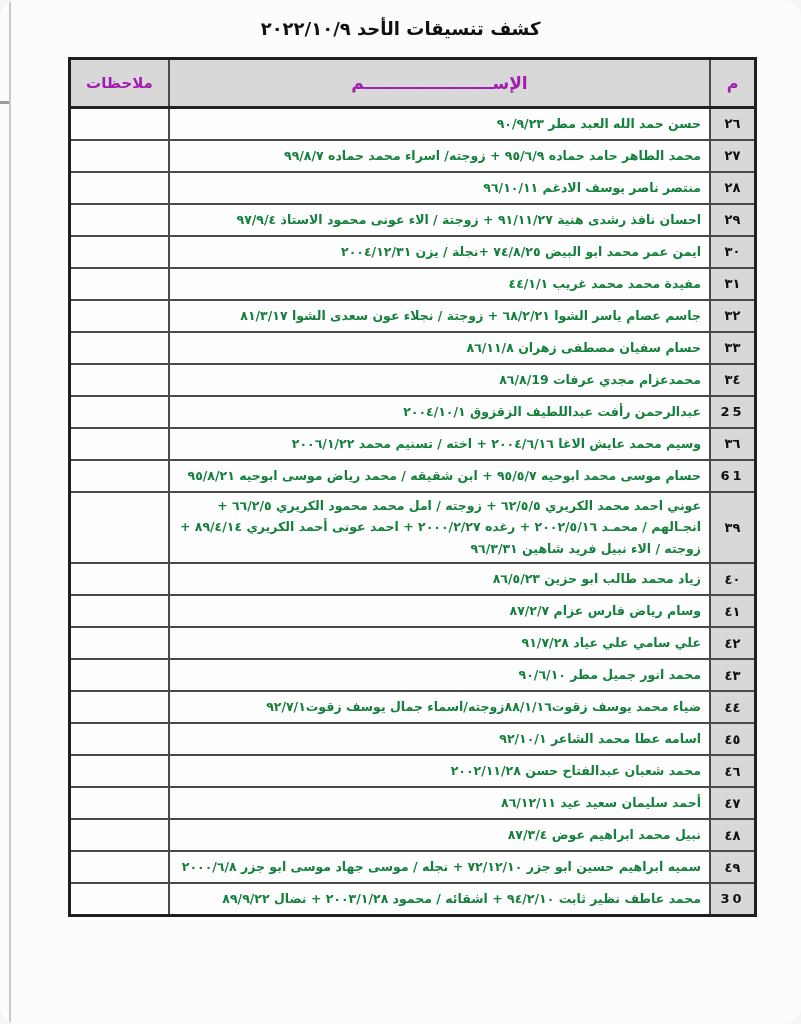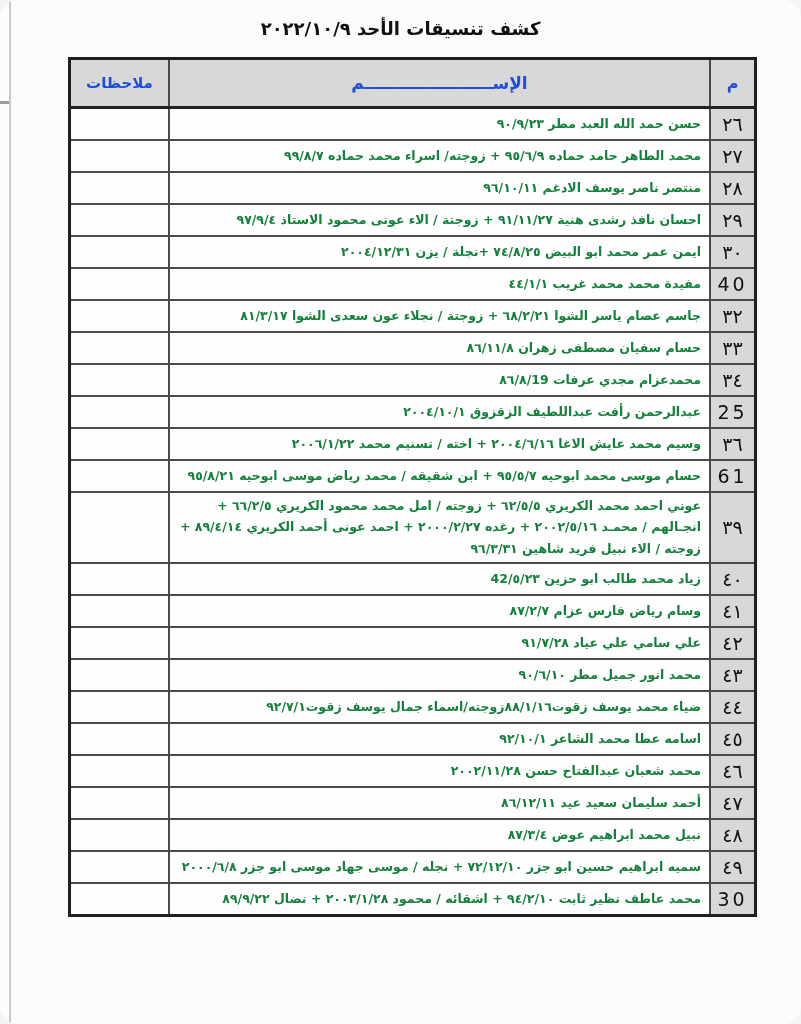--- a/index.html
+++ b/index.html
@@ -58,36 +58,36 @@
     border: 3px solid #1f1f1f;
   }
   table.sheet th, table.sheet td {
     border: 2px solid #4a4a4a;
     overflow: hidden;
   }
   table.sheet thead th {
     background: #d8d8d8;
     height: 44px;
     font-weight: bold;
-    color: #1d4ed8;
+    color: #a21caf;
     text-align: center;
     vertical-align: middle;
     border-bottom: 3px solid #222;
   }
   th.c-num  { width: 41px;  font-size: 16px; border-left: 3px solid #222; }
   th.c-name { font-size: 17px; margin-left: 16px; }
   th.c-notes{ width: 95px;  font-size: 15px; }
   table.sheet tbody tr { height: 32px; }
   table.sheet tbody tr.tall { height: 60px; }
   td.c-num {
     background: #d8d8d8;
     text-align: center;
     vertical-align: middle;
-    font-size: 19px;
-    font-weight: normal;
+    font-size: 13px;
+    font-weight: bold;
     color: #101010;
     letter-spacing: 3px;
     border-left: 3px solid #222;
   }
   td.c-name {
     background: #fefefe;
     text-align: right;
     vertical-align: middle;
     padding: 2px 8px 2px 5px;
     font-size: 12.5px;
@@ -134,21 +134,21 @@
     <td class="c-num">٢٩</td>
     <td class="c-name">احسان نافذ رشدى هنية ٩١/١١/٢٧ + زوجتة / الاء عونى محمود الاستاذ ٩٧/٩/٤</td>
     <td class="c-notes"></td>
   </tr>
         <tr>
     <td class="c-num">٣٠</td>
     <td class="c-name">ايمن عمر محمد ابو البيض ٧٤/٨/٢٥ +نجلة / يزن ٢٠٠٤/١٢/٣١</td>
     <td class="c-notes"></td>
   </tr>
         <tr>
-    <td class="c-num">40</td>
+    <td class="c-num">٣١</td>
     <td class="c-name">مفيدة محمد محمد غريب ٤٤/١/١</td>
     <td class="c-notes"></td>
   </tr>
         <tr>
     <td class="c-num">٣٢</td>
     <td class="c-name">جاسم عصام ياسر الشوا ٦٨/٢/٢١ + زوجتة / نجلاء عون سعدى الشوا ٨١/٣/١٧</td>
     <td class="c-notes"></td>
   </tr>
         <tr>
     <td class="c-num">٣٣</td>
@@ -175,21 +175,21 @@
     <td class="c-name">حسام موسى محمد ابوحيه ٩٥/٥/٧ + ابن شقيقه / محمد رياض موسى ابوحيه ٩٥/٨/٢١</td>
     <td class="c-notes"></td>
   </tr>
         <tr class="tall">
     <td class="c-num">٣٩</td>
     <td class="c-name">عوني احمد محمد الكريري ٦٢/٥/٥ + زوجته / امل محمد محمود الكريري ٦٦/٢/٥ + انجـالهم / محمـد ٢٠٠٢/٥/١٦ + رغده ٢٠٠٠/٢/٢٧ + احمد عونى أحمد الكريري ٨٩/٤/١٤ + زوجته / الاء نبيل فريد شاهين ٩٦/٣/٣١</td>
     <td class="c-notes"></td>
   </tr>
         <tr>
     <td class="c-num">٤٠</td>
-    <td class="c-name">زياد محمد طالب ابو حزين 42/٥/٢٣</td>
+    <td class="c-name">زياد محمد طالب ابو حزين ٨٦/٥/٢٣</td>
     <td class="c-notes"></td>
   </tr>
         <tr>
     <td class="c-num">٤١</td>
     <td class="c-name">وسام رياض فارس عزام ٨٧/٢/٧</td>
     <td class="c-notes"></td>
   </tr>
         <tr>
     <td class="c-num">٤٢</td>
     <td class="c-name">علي سامي علي عياد ٩١/٧/٢٨</td>

